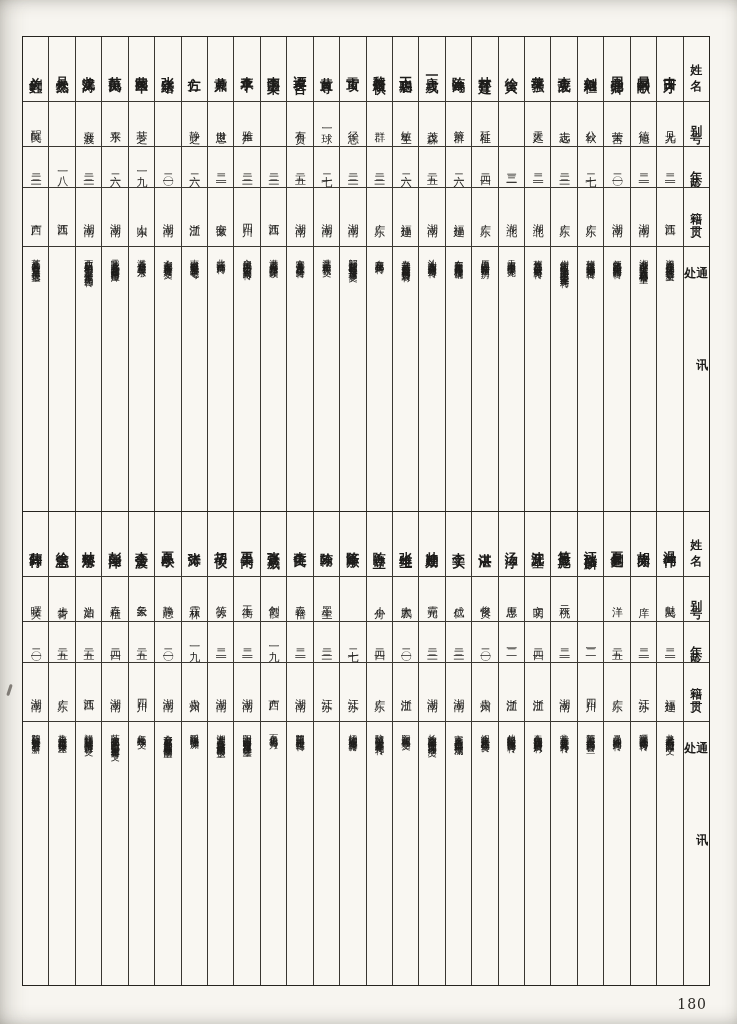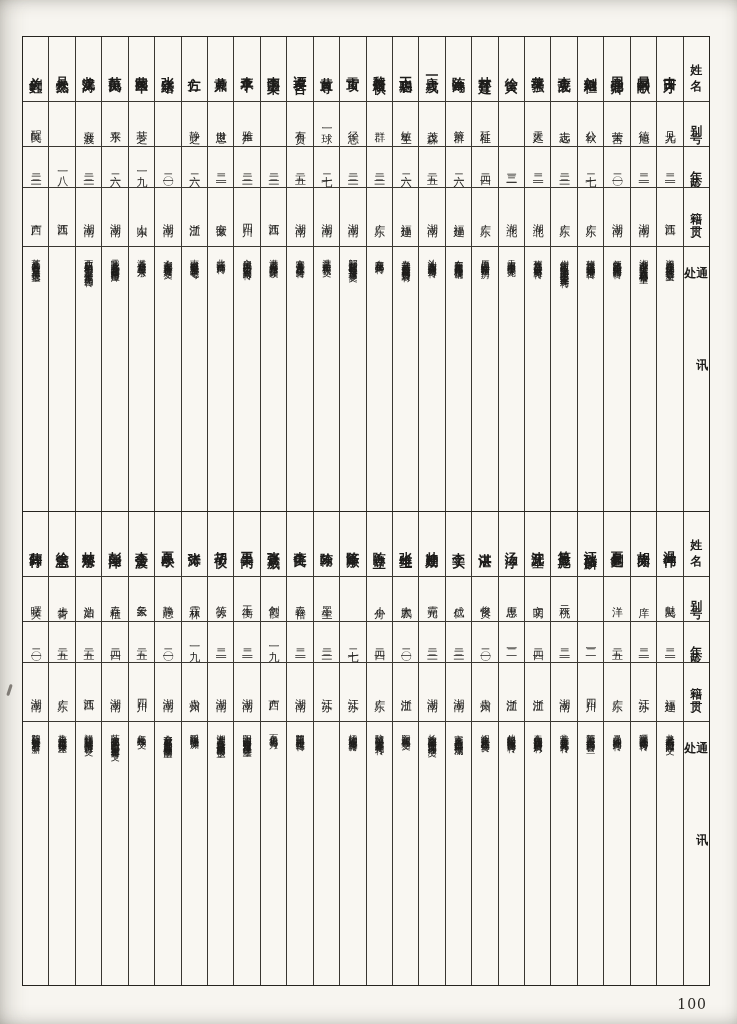--- a/index.html
+++ b/index.html
@@ -956,14 +956,14 @@
             <span class="vtext">湖南</span>
           </div>
           <div class="cell r-addr">
             <span class="vtext addr">益阳鲜埠镇沙河村全泰新</span>
           </div>
         </div>
       </div>
 
   </div>
 
-  <div class="page-number">100</div>
+  <div class="page-number">180</div>
 </div>
 
 </body></html>

